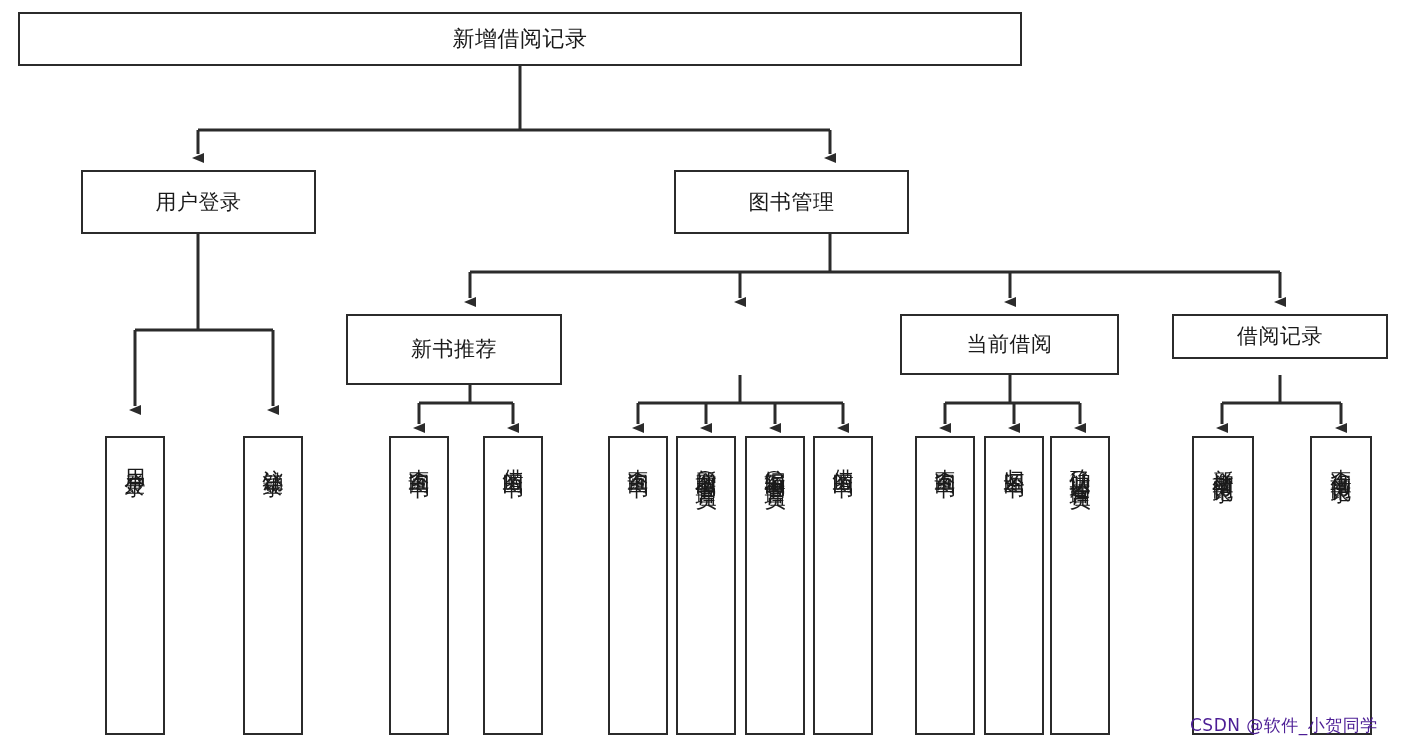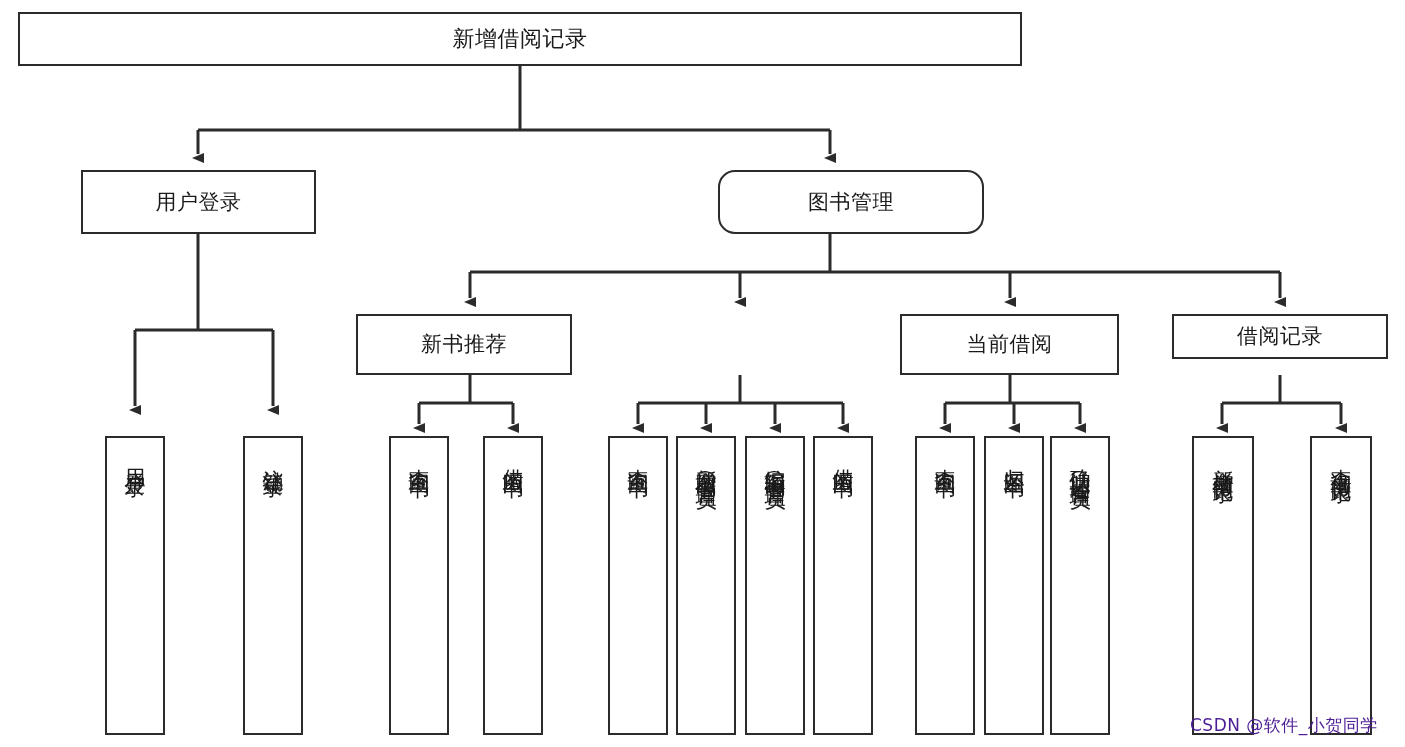--- a/index.html
+++ b/index.html
@@ -123,25 +123,25 @@
     </g>
   </svg>
 
   <div class="node root horiz" style="left:18px; top:12px; width:1004px; height:54px;">
     <span class="label">新增借阅记录</span>
   </div>
 
   <div class="node horiz" style="left:81px; top:170px; width:235px; height:64px;">
     <span class="label">用户登录</span>
   </div>
-  <div class="node horiz" style="left:718px; top:170px; width:266px; height:64px;border-radius:17px;">
+  <div class="node horiz" style="left:674px; top:170px; width:235px; height:64px;">
     <span class="label">图书管理</span>
   </div>
 
-  <div class="node horiz" style="left:356px; top:314px; width:216px; height:61px;">
+  <div class="node horiz" style="left:346px; top:314px; width:216px; height:71px;">
     <span class="label">新书推荐</span>
   </div>
   <div class="node horiz" style="left:900px; top:314px; width:219px; height:61px;">
     <span class="label">当前借阅</span>
   </div>
   <div class="node horiz" style="left:1172px; top:314px; width:216px; height:45px;">
     <span class="label">借阅记录</span>
   </div>
 
   <div class="node vert" style="left:105px; top:436px; width:60px; height:299px;">

